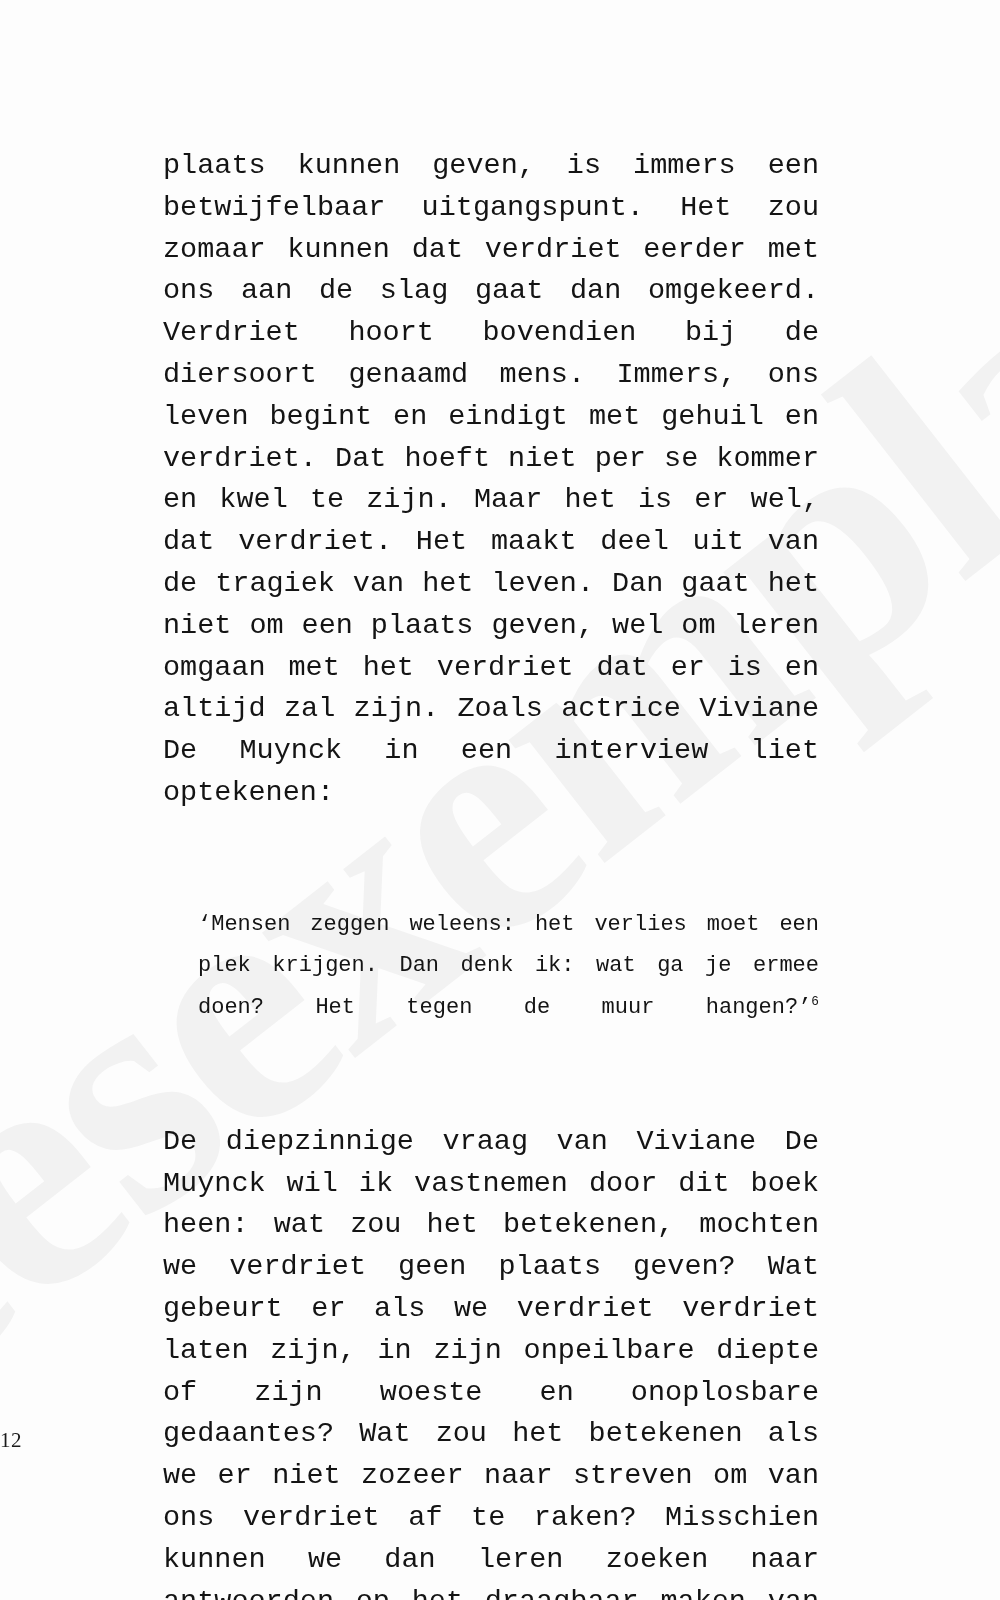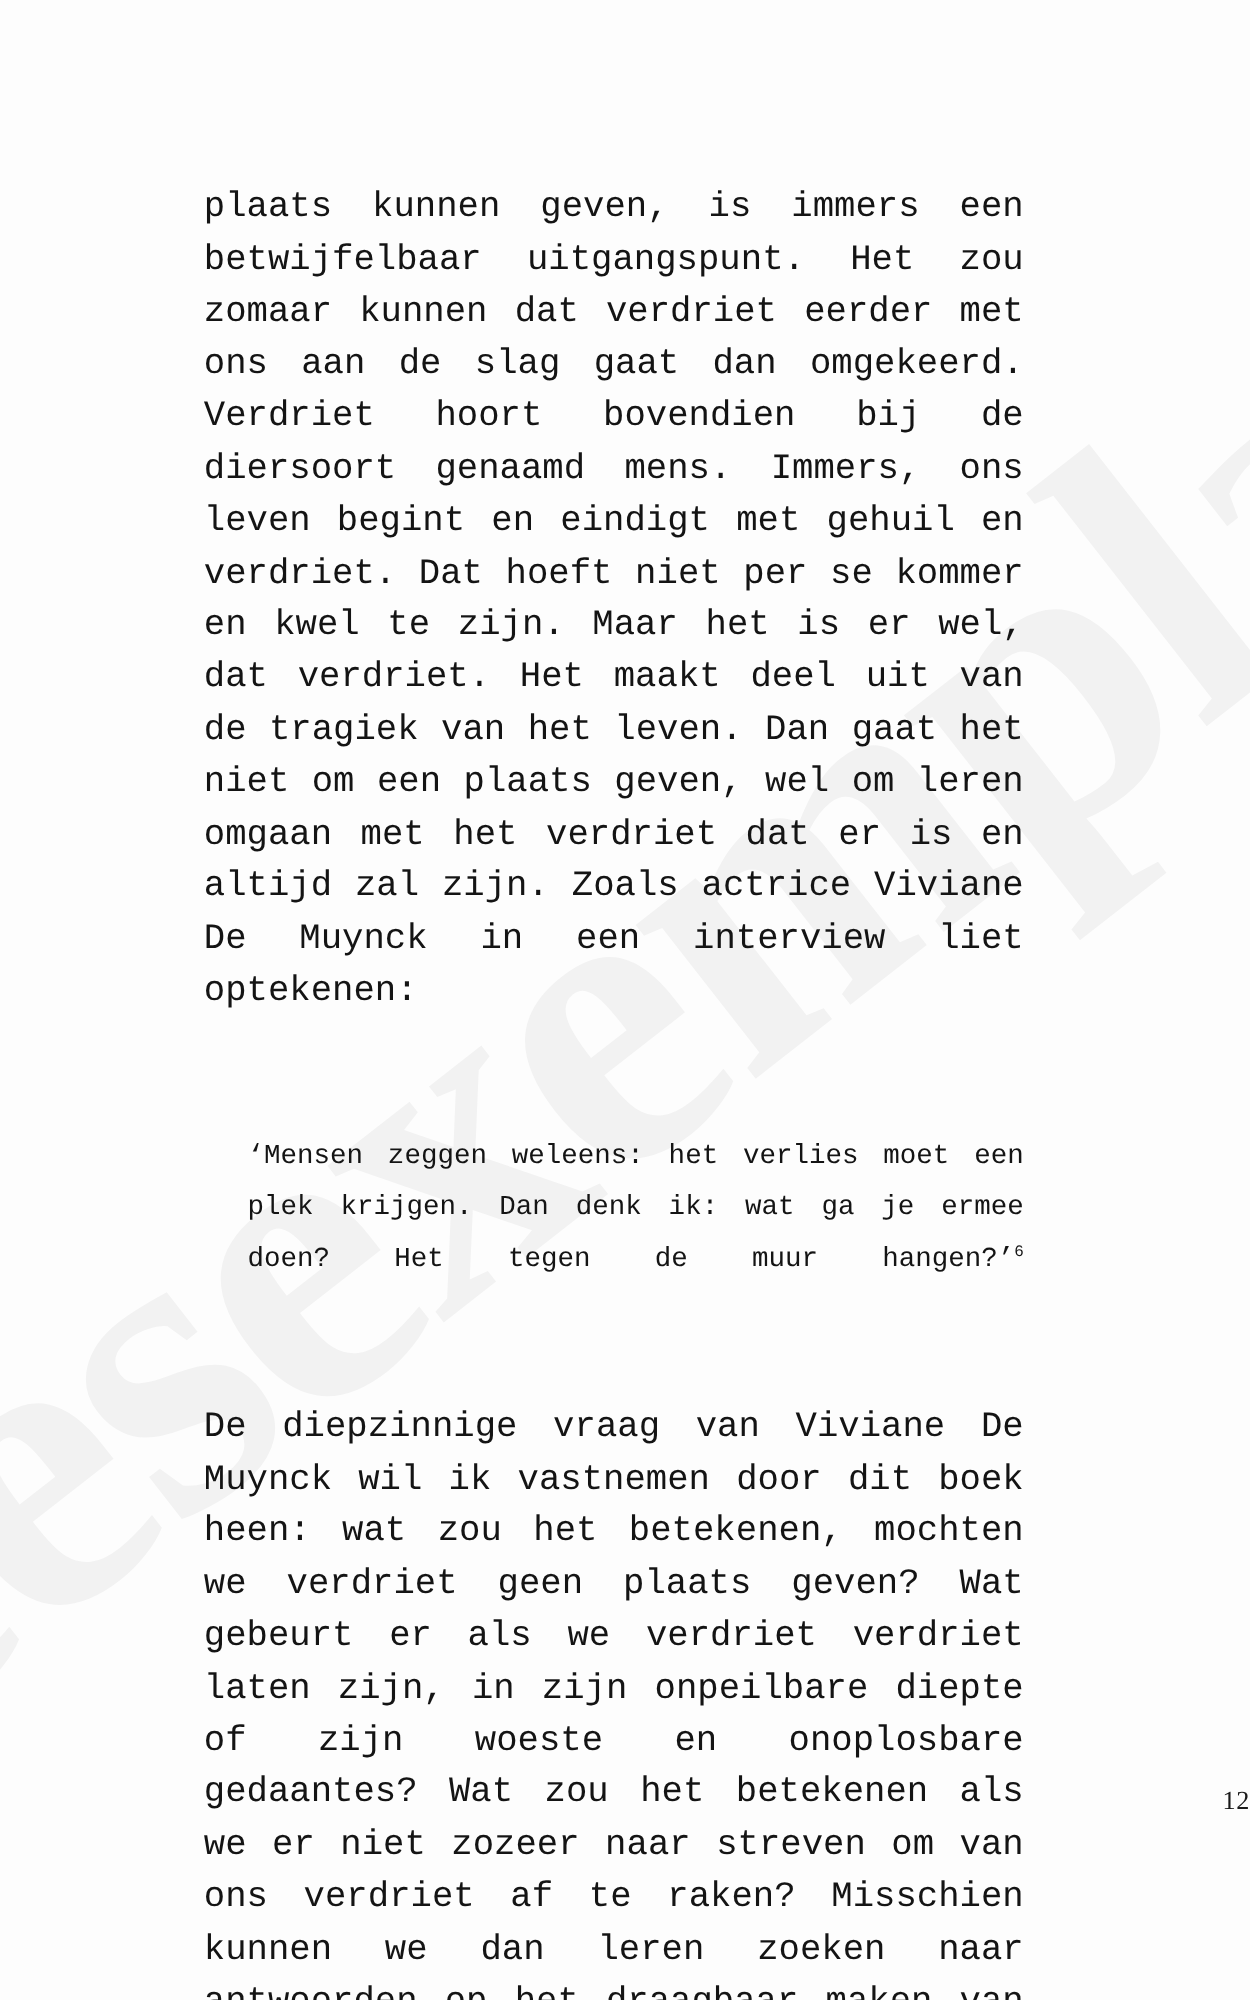--- a/index.html
+++ b/index.html
@@ -110,21 +110,21 @@
   
   .gap-quote-before { height: 48px; }
   .gap-quote-after  { height: 50px; }
 
   
   #folio {
     position: absolute;
     left: 0;
     right: 0;
     top: 1428px;
-    text-align: right;
+    text-align: left;
     font-size: 21px;
     color: #1a1a1a;
     letter-spacing: 0.5px;
     z-index: 2;
   }
 </style>
 </head>
 <body>
 
 <div id="page">

